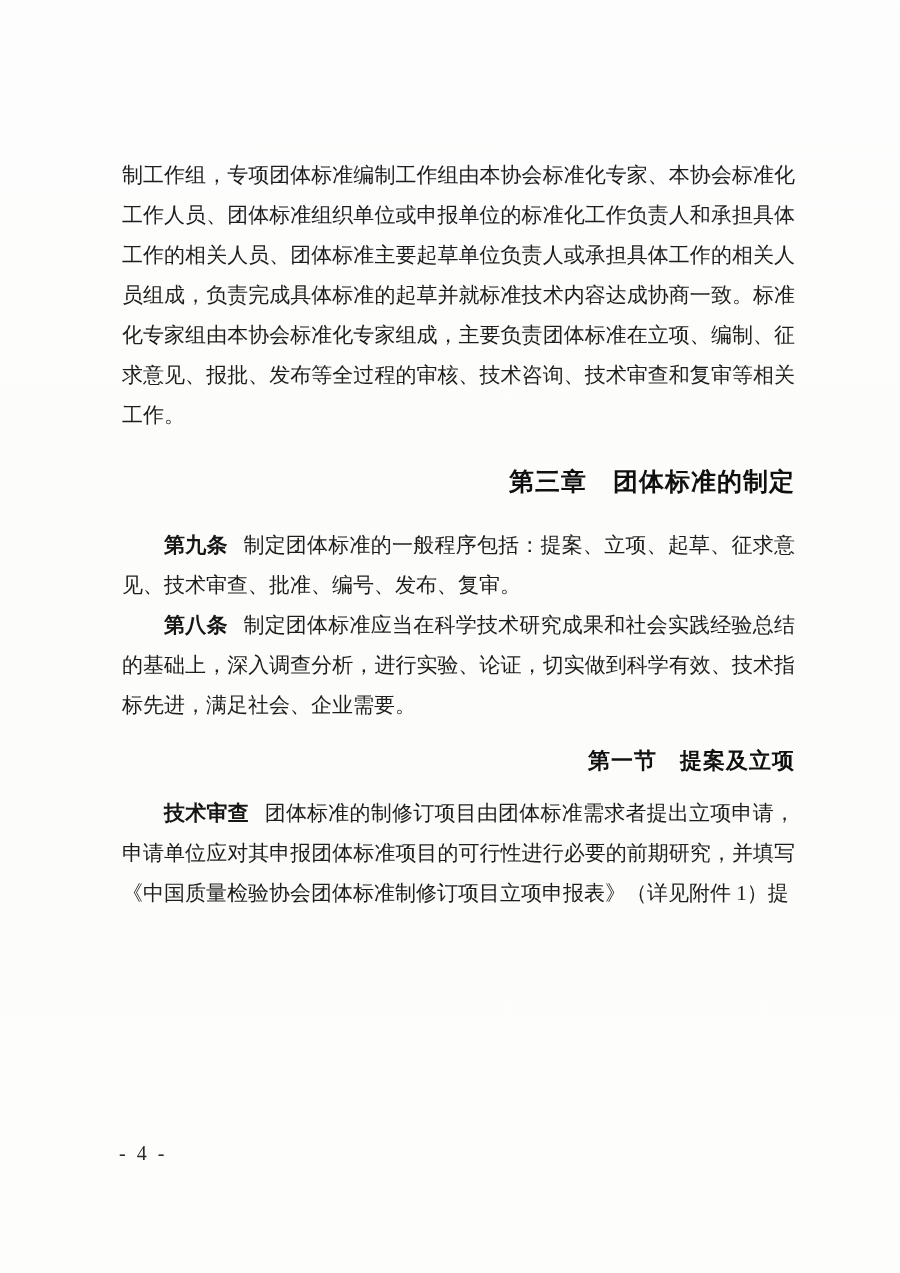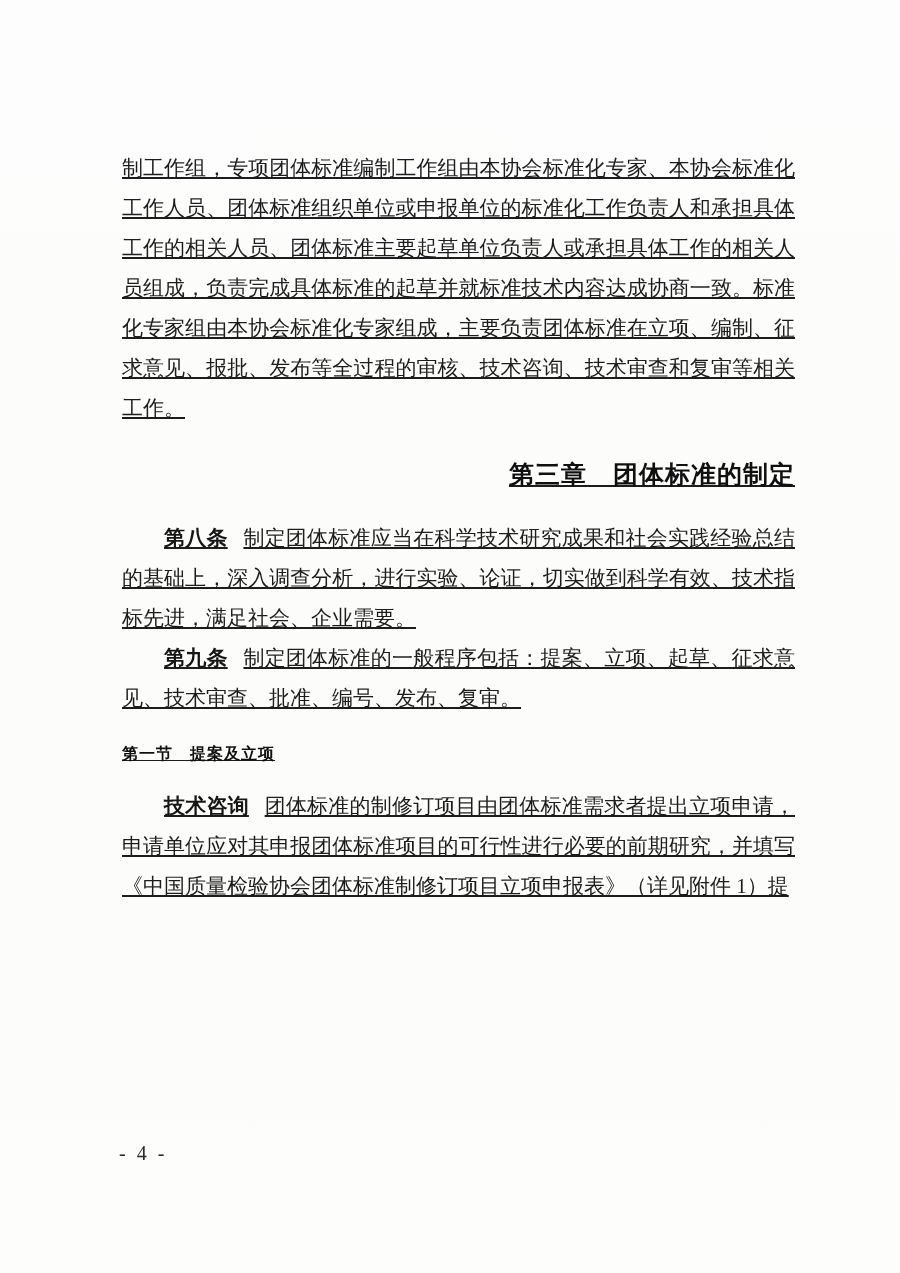--- a/index.html
+++ b/index.html
@@ -16,26 +16,25 @@
     overflow: hidden;
   }
   .scan-page {
     position: absolute;
     inset: 0;
     background: linear-gradient(180deg, #fdfdfd 0%, #fcfcfa 60%, #fdfdfc 100%);
   }
   .text-block {
     position: absolute;
     left: 122px;
-    top: 148px;
+    top: 155px;
     width: 673px;
     font-size: 21px;
     line-height: 40px;
     text-align: justify;
-    text-decoration: underline;
   }
   p.para {
     margin: 0;
     text-indent: 42px;
   }
   p.para.no-indent {
     text-indent: 0;
   }
   .article-number {
     font-family: "Liberation Sans", "DejaVu Sans", sans-serif;
@@ -50,23 +49,23 @@
     line-height: 40px;
     text-align: right;
     text-indent: 0;
     letter-spacing: 1px;
     color: #101010;
     margin: 26px 0 24px 0;
   }
   h2.section-heading {
     font-family: "Liberation Sans", "DejaVu Sans", sans-serif;
     font-weight: 700;
-    font-size: 16px;
+    font-size: 22px;
     line-height: 40px;
-    text-align: left;
+    text-align: right;
     text-indent: 0;
     letter-spacing: 1px;
     color: #101010;
     margin: 16px 0 12px 0;
   }
   .page-number {
     position: absolute;
     left: 119px;
     top: 1140px;
     font-size: 20px;
@@ -78,25 +77,25 @@
 </head>
 <body>
 
 <div class="scan-page">
   <main class="text-block">
 
     <p class="para no-indent">制工作组，专项团体标准编制工作组由本协会标准化专家、本协会标准化工作人员、团体标准组织单位或申报单位的标准化工作负责人和承担具体工作的相关人员、团体标准主要起草单位负责人或承担具体工作的相关人员组成，负责完成具体标准的起草并就标准技术内容达成协商一致。标准化专家组由本协会标准化专家组成，主要负责团体标准在立项、编制、征求意见、报批、发布等全过程的审核、技术咨询、技术审查和复审等相关工作。</p>
 
     <h1 class="chapter-heading">第三章　团体标准的制定</h1>
 
+    <p class="para"><span class="article-number">第九条</span><span>制定团体标准的一般程序包括：提案、立项、起草、征求意见、技术审查、批准、编号、发布、复审。</span></p>
+
     <p class="para"><span class="article-number">第八条</span><span>制定团体标准应当在科学技术研究成果和社会实践经验总结的基础上，深入调查分析，进行实验、论证，切实做到科学有效、技术指标先进，满足社会、企业需要。</span></p>
-
-    <p class="para"><span class="article-number">第九条</span><span>制定团体标准的一般程序包括：提案、立项、起草、征求意见、技术审查、批准、编号、发布、复审。</span></p>
 
 
     <h2 class="section-heading">第一节　提案及立项</h2>
 
-    <p class="para"><span class="article-number">技术咨询</span><span>团体标准的制修订项目由团体标准需求者提出立项申请，申请单位应对其申报团体标准项目的可行性进行必要的前期研究，并填写《中国质量检验协会团体标准制修订项目立项申报表》（详见附件 1）提</span></p>
+    <p class="para"><span class="article-number">技术审查</span><span>团体标准的制修订项目由团体标准需求者提出立项申请，申请单位应对其申报团体标准项目的可行性进行必要的前期研究，并填写《中国质量检验协会团体标准制修订项目立项申报表》（详见附件 1）提</span></p>
 
   </main>
 
   <footer class="page-number">- 4 -</footer>
 </div>
 
 </body></html>

